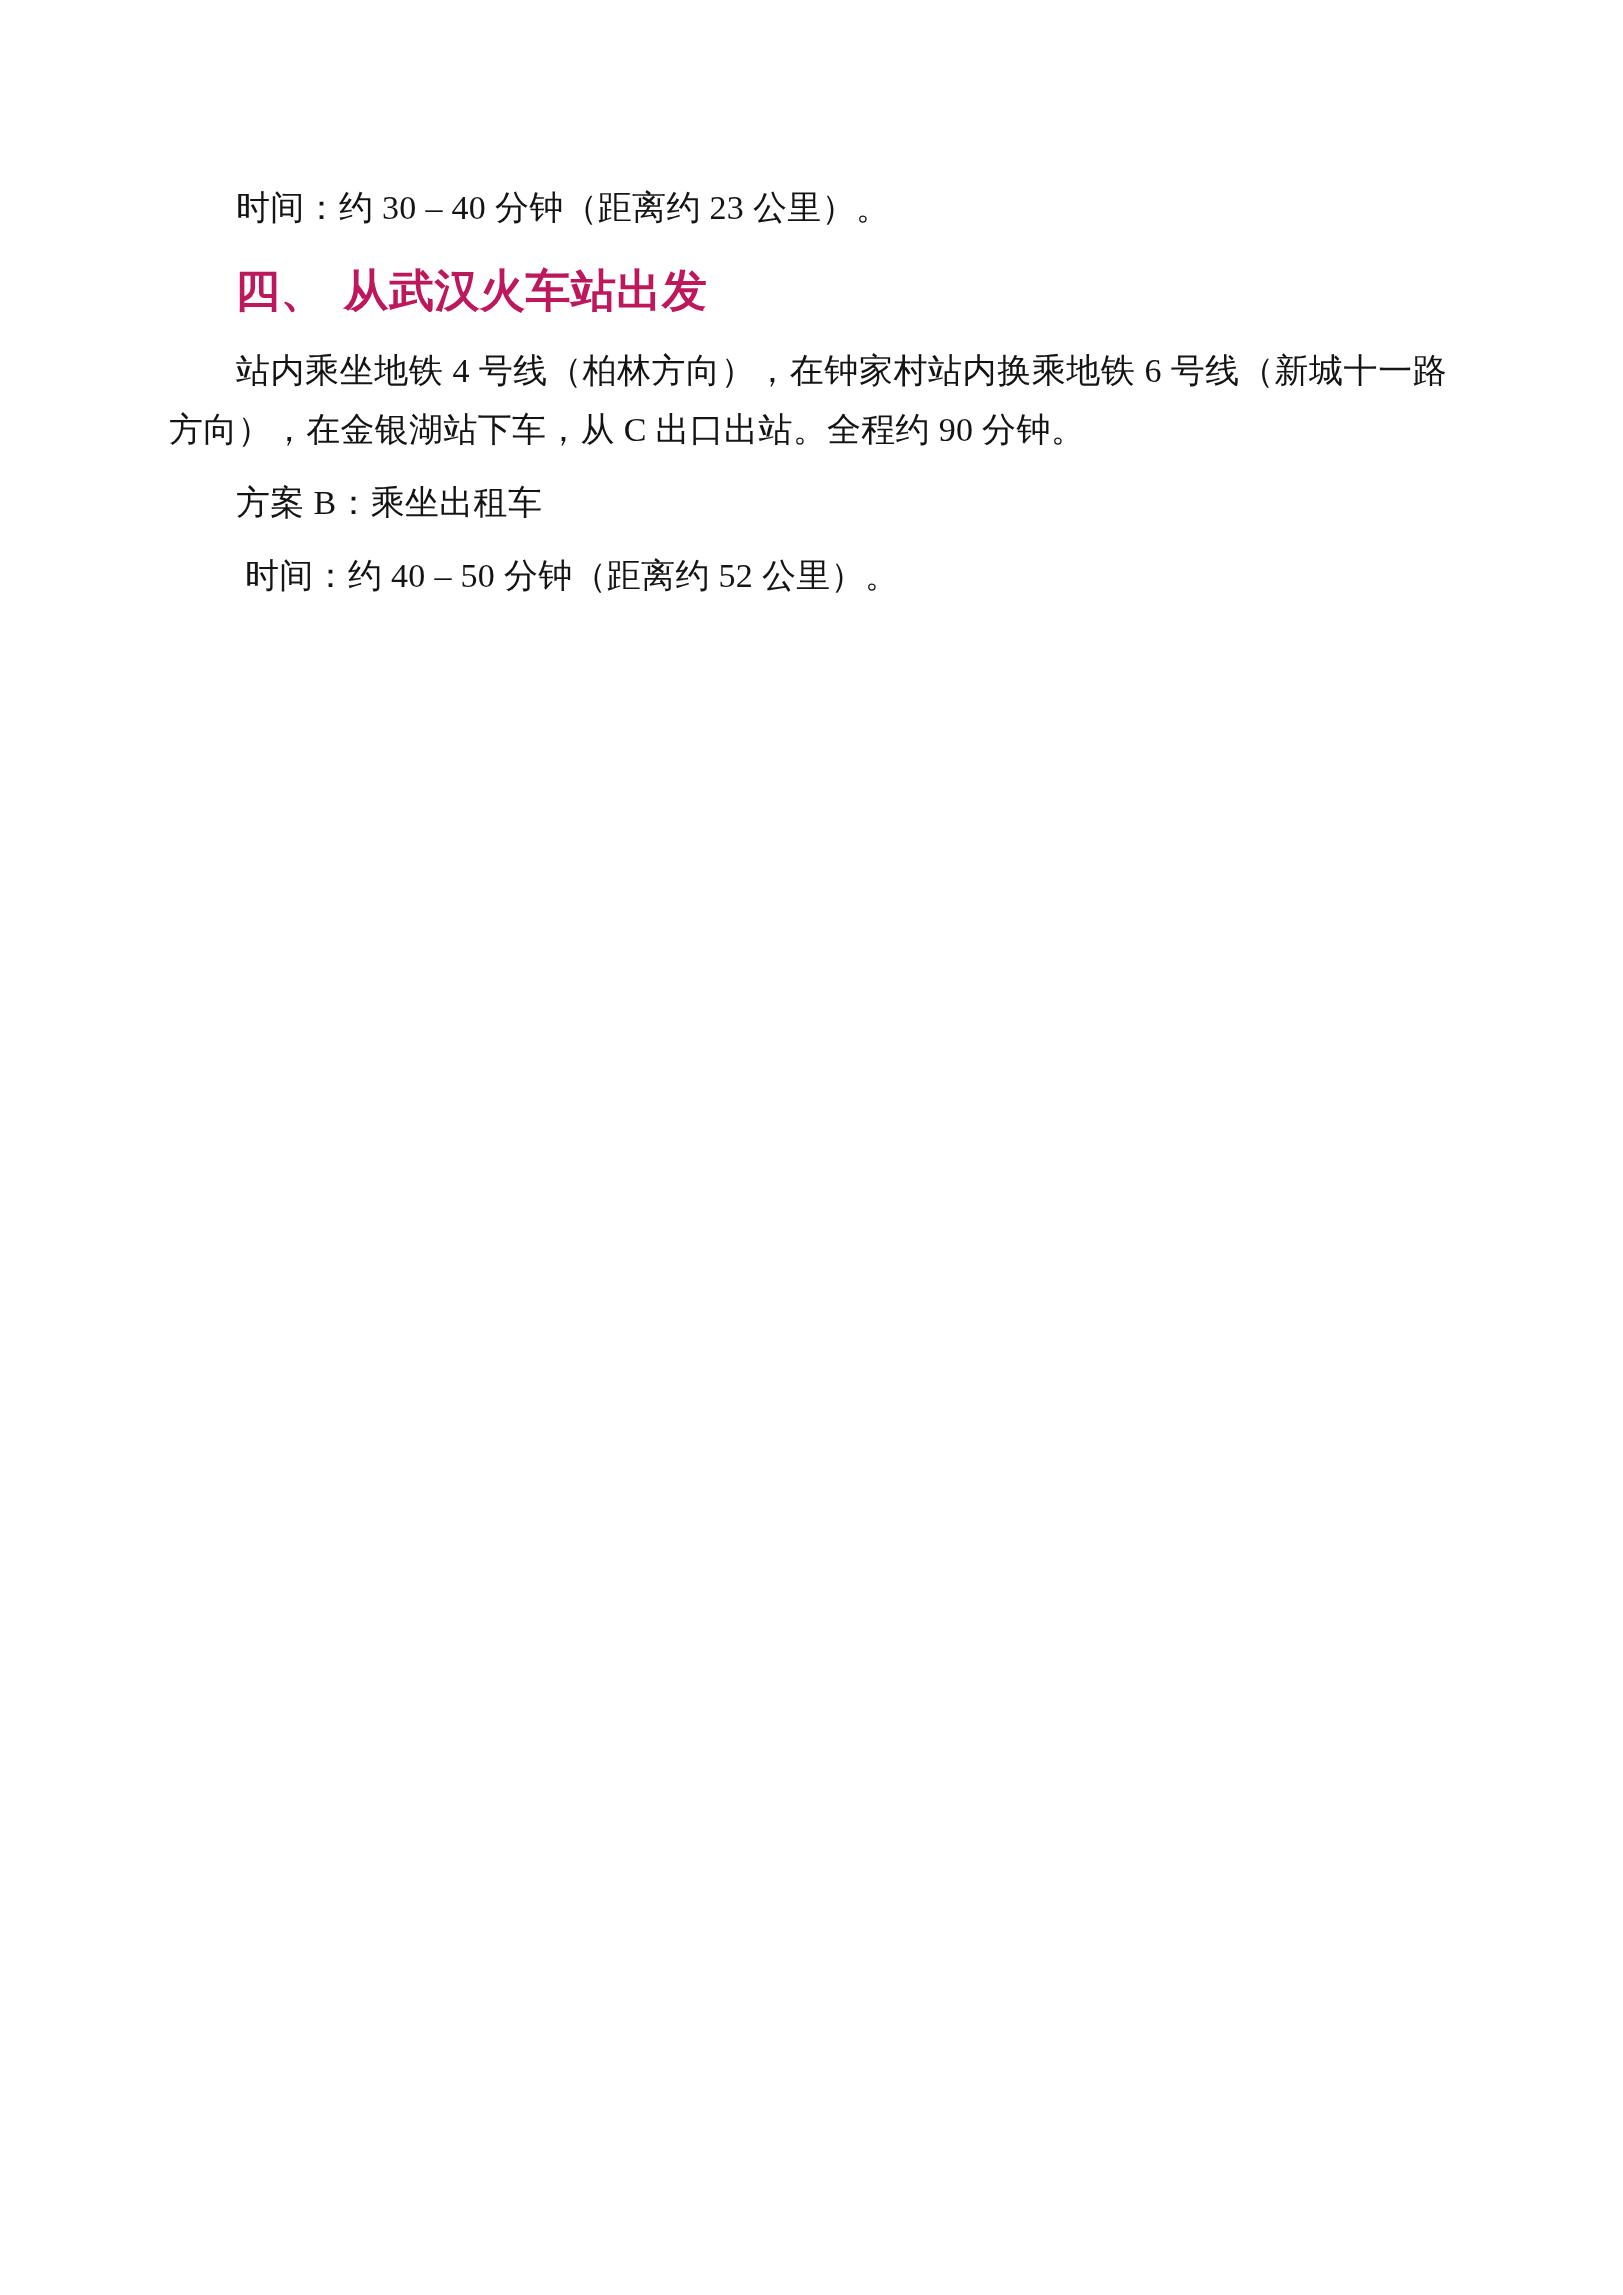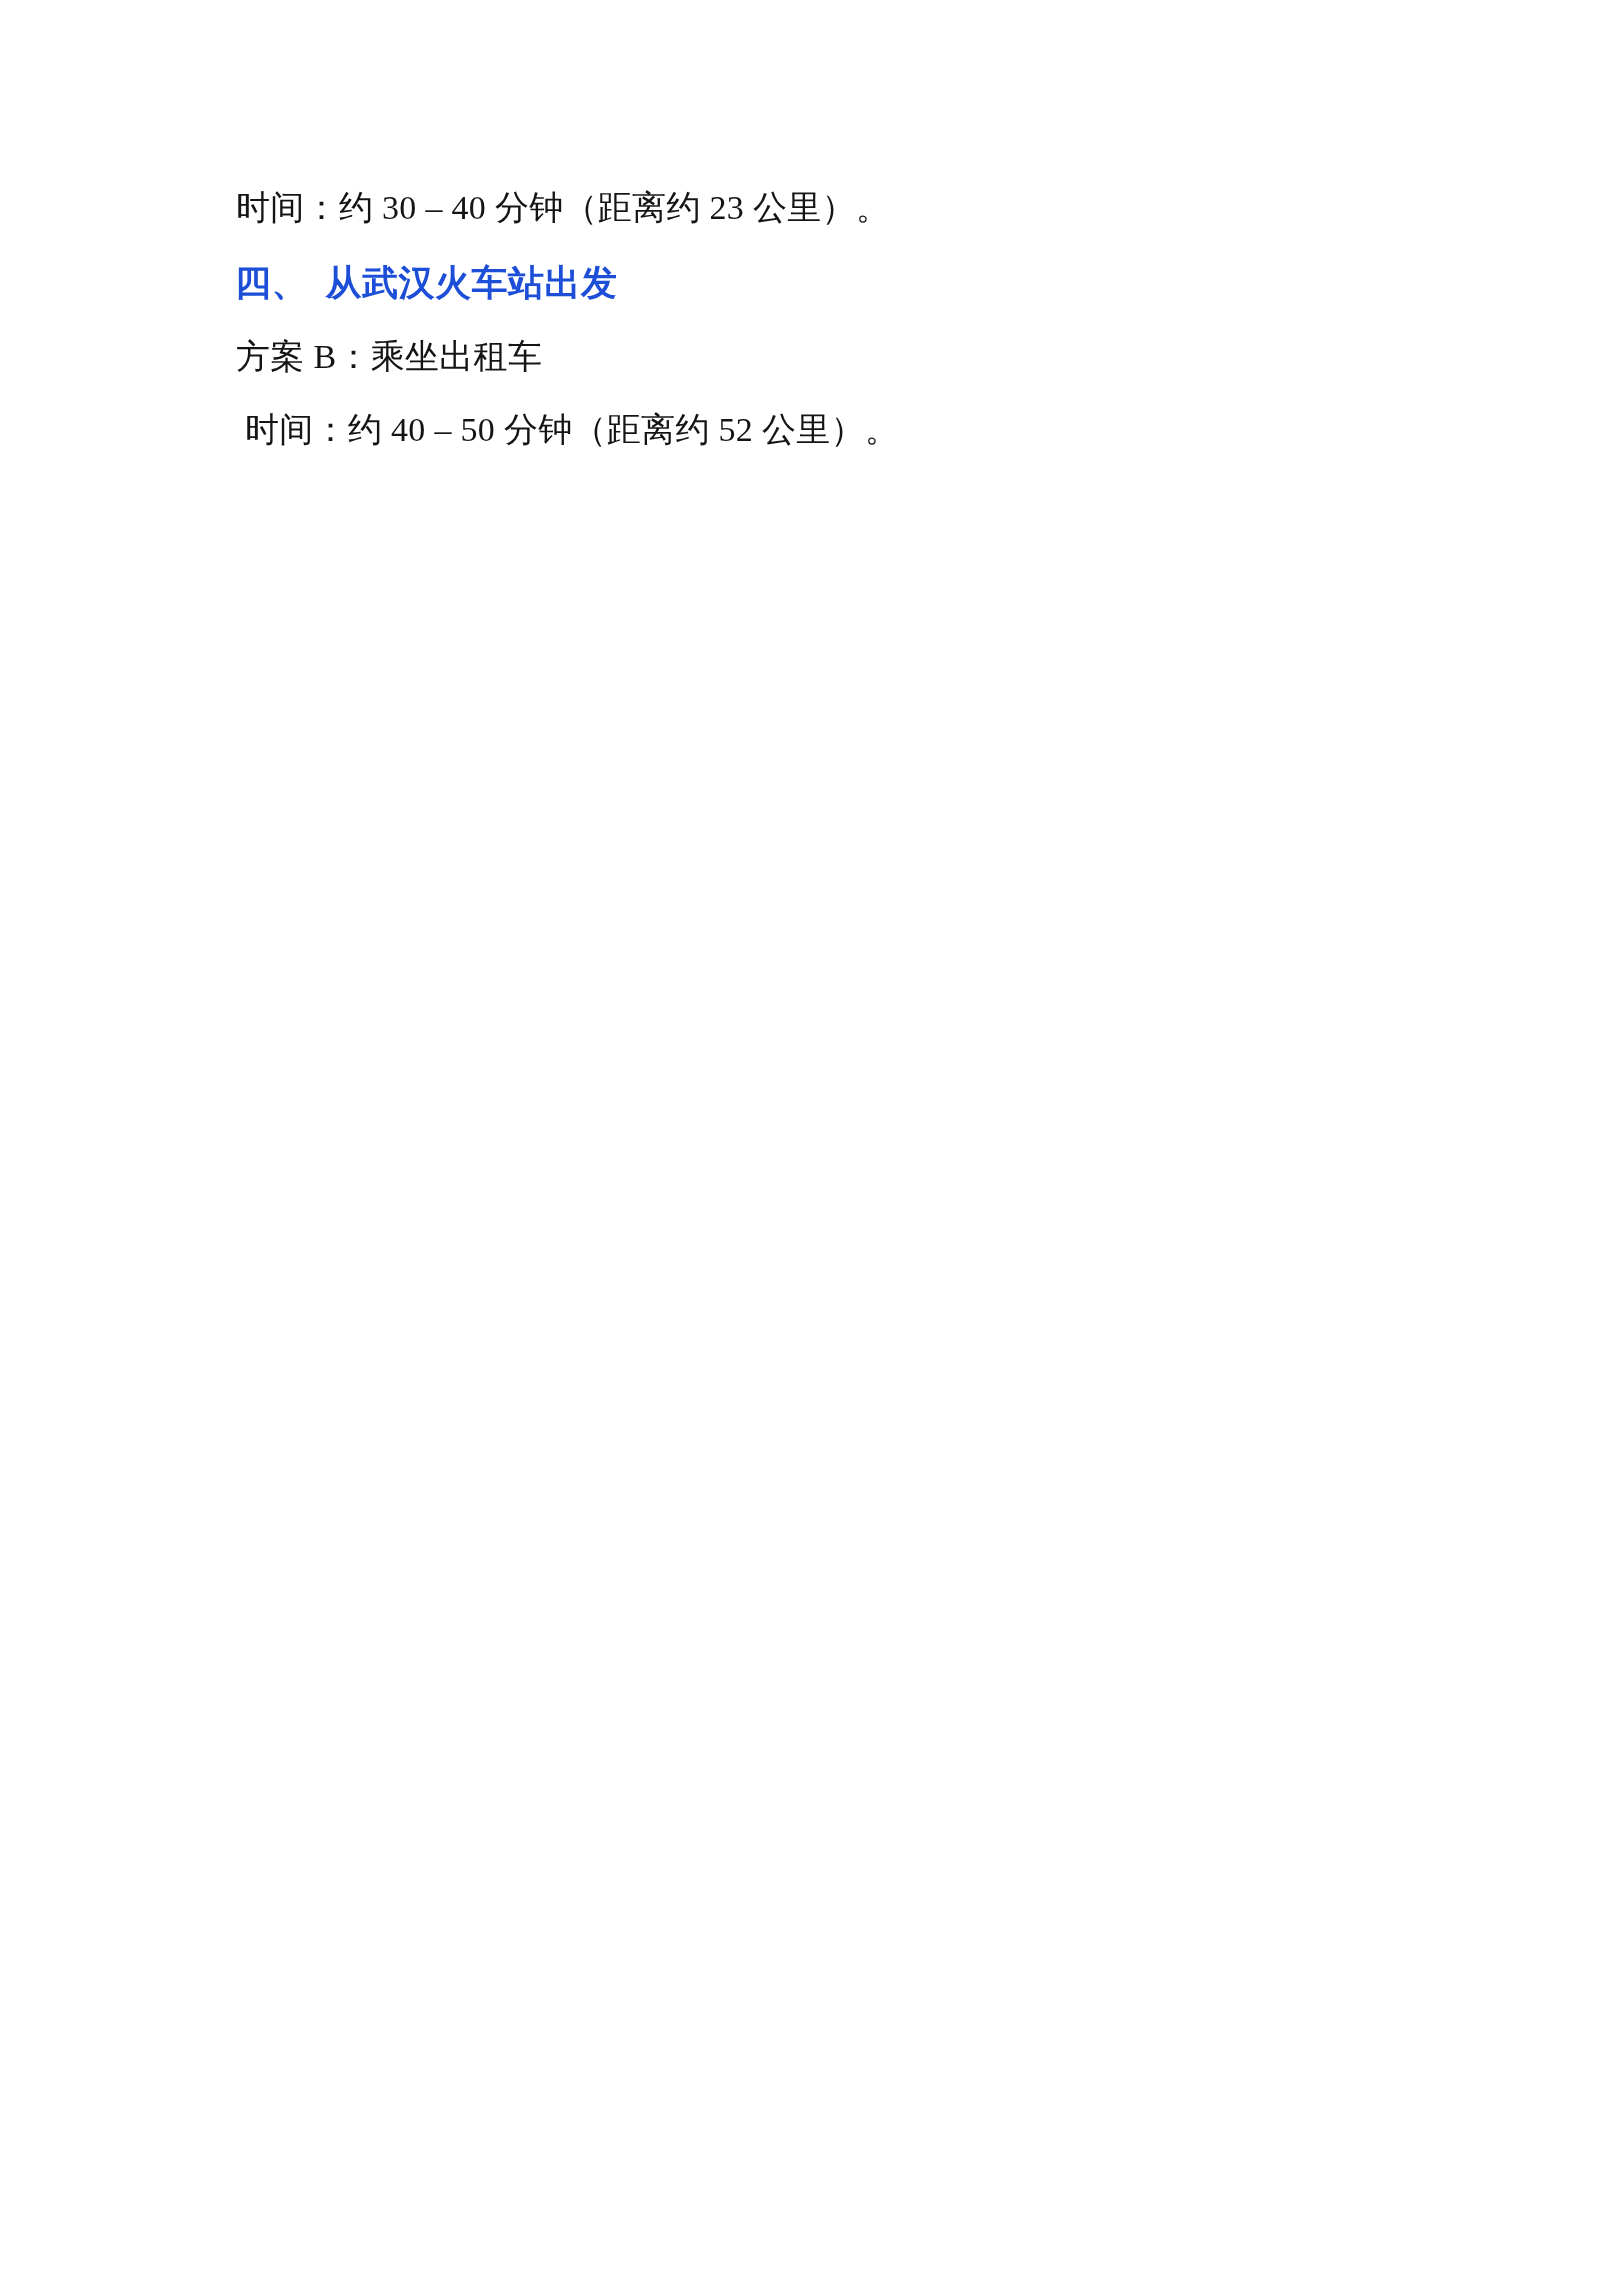--- a/index.html
+++ b/index.html
@@ -32,27 +32,27 @@
     text-indent: 67px;
     margin: 0 0 11.2px 0;
     text-align: justify;
     text-justify: inter-ideograph;
     color: #141414;
   }
   .para.first {
     margin-bottom: 17.4px;
   }
   .heading {
-    font-size: 36px;
+    font-size: 45px;
     line-height: 1.6;
     font-weight: bold;
     margin: 0 0 15.3px 0;
     text-indent: 0;
     padding-left: 66px;
-    color: #1d4ed8;
+    color: #be185d;
     letter-spacing: 0.5px;
   }
   .heading .num {
     margin-right: 17.4px;
   }
   .para.plan {
     margin-bottom: 14.3px;
   }
   .para.body-block {
     text-indent: 67px;
@@ -68,20 +68,21 @@
 <div class="page">
   <div class="content">
 
     <p class="para first">时间：约 30 – 40 分钟（距离约 23 公里）。</p>
 
     <h2 class="heading">
       <span class="num">四、</span><span>从武汉火车站出发</span>
     </h2>
 
 
+    <p class="para body-block">站内乘坐地铁 4 号线（柏林方向），在钟家村站内换乘地铁 6 号线（新城十一路方向），在金银湖站下车，从 C 出口出站。全程约 90 分钟。</p>
 
     <p class="para plan">方案 B：乘坐出租车</p>
 
     <p class="para last">时间：约 40 – 50 分钟（距离约 52 公里）。</p>
 
   </div>
 </div>
 
 
 </body></html>

